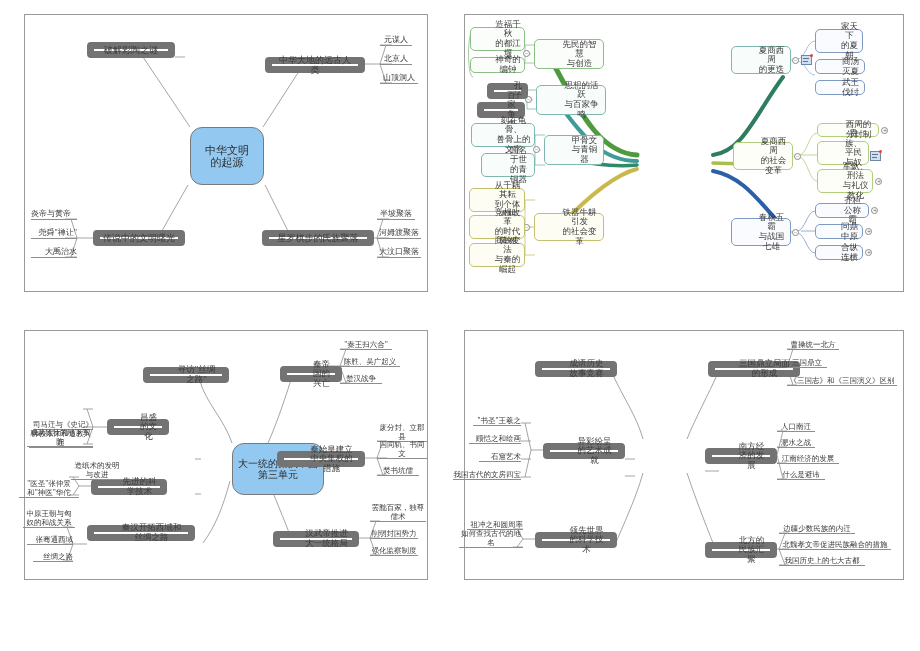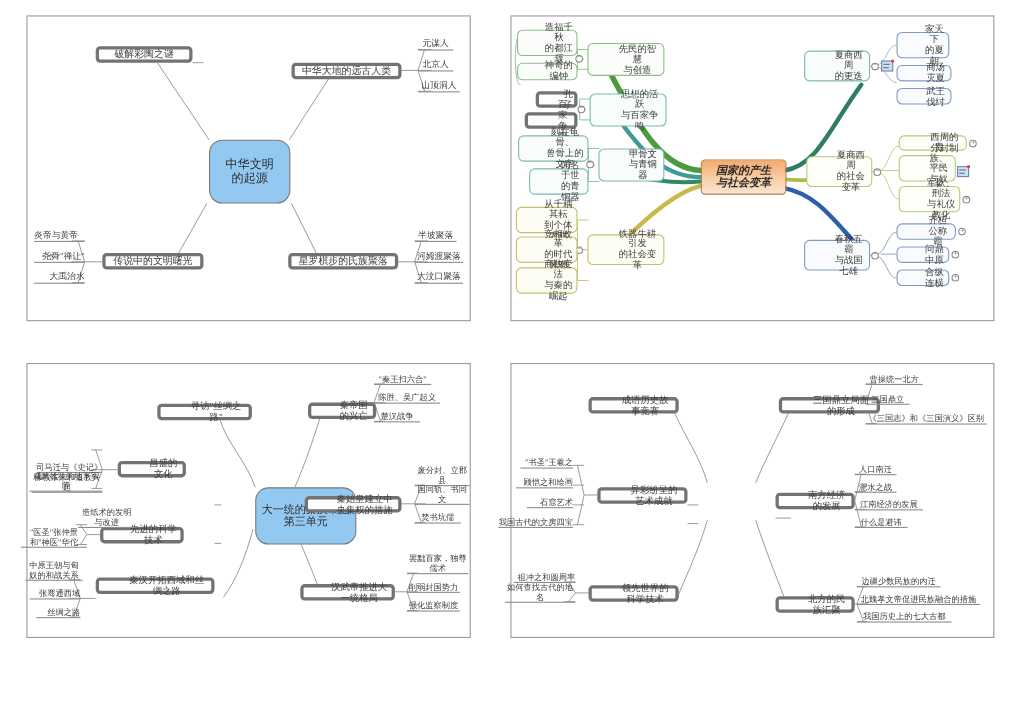--- a/index.html
+++ b/index.html
@@ -18,21 +18,21 @@
   
   .node{position:absolute;box-sizing:border-box;white-space:pre-line;text-align:center;
         line-height:1.12;letter-spacing:0px;}
   
   .center-blue{background:#93c9f0;border:1px solid #7a7a7a;border-radius:12px;
         display:flex;align-items:center;justify-content:center;color:#2b2b2b;}
   .center-orange{background:linear-gradient(180deg,#f6a96b 0%,#f8cfa8 55%,#fbe4cf 100%);
         border:1px solid #b57a49;border-radius:4px;display:flex;align-items:center;justify-content:center;
         color:#2b2b2b;font-style:italic;font-weight:bold;}
   
-  .box{border:3px solid #737373;border-radius:4px;background:#fdfdfd;
+  .box{border:7px solid #737373;border-radius:4px;background:#fdfdfd;
         display:flex;align-items:center;justify-content:center;padding:1px 3px;}
   .box-green{border:1px solid #8bbf86;border-radius:5px;background:#fafdf9;
         display:flex;align-items:center;justify-content:center;padding:1px 3px;}
   .box-teal{border:1px solid #7fb8ae;border-radius:5px;background:#f8fdfc;
         display:flex;align-items:center;justify-content:center;padding:1px 3px;}
   .box-olive{border:1px solid #c3c070;border-radius:5px;background:#fefdf4;
         display:flex;align-items:center;justify-content:center;padding:1px 3px;}
   .box-blue{border:1px solid #7f9bc4;border-radius:5px;background:#f9fbfe;
         display:flex;align-items:center;justify-content:center;padding:1px 3px;}
   .box-lime{border:1px solid #b3cc7d;border-radius:5px;background:#fcfef7;
@@ -84,21 +84,21 @@
     <div class="node center-blue" style="left:165px;top:112px;width:74px;height:58px;font-size:11px;">中华文明
 的起源</div>
 
     <div class="node box f9" style="left:62px;top:27px;width:88px;height:15px;">破解彩陶之谜</div>
 
     <div class="node box f9" style="left:240px;top:42px;width:100px;height:15px;">中华大地的远古人类</div>
     <div class="node ul f8" style="left:355px;top:19px;width:32px;height:12px;">元谋人</div>
     <div class="node ul f8" style="left:355px;top:38px;width:32px;height:12px;">北京人</div>
     <div class="node ul f8" style="left:355px;top:57px;width:38px;height:12px;">山顶洞人</div>
 
-    <div class="node box f9" style="left:237px;top:215px;width:100px;height:15px;">星罗棋步的氏族聚落</div>
+    <div class="node box f9" style="left:237px;top:215px;width:112px;height:15px;">星罗棋步的氏族聚落</div>
     <div class="node ul f8" style="left:352px;top:193px;width:38px;height:12px;">半坡聚落</div>
     <div class="node ul f8" style="left:352px;top:212px;width:44px;height:12px;">河姆渡聚落</div>
     <div class="node ul f8" style="left:352px;top:231px;width:44px;height:12px;">大汶口聚落</div>
 
     <div class="node box f9" style="left:68px;top:215px;width:92px;height:15px;">传说中的文明曙光</div>
     <div class="node ul-l f8" style="left:6px;top:193px;width:46px;height:12px;">炎帝与黄帝</div>
     <div class="node ul-r f8" style="left:6px;top:212px;width:46px;height:12px;">尧舜"禅让"</div>
     <div class="node ul-r f8" style="left:6px;top:231px;width:46px;height:12px;">大禹治水</div>
   </div>
 
@@ -132,22 +132,20 @@
         </g>
         <g fill="none" stroke="#b3cc7d" stroke-width="0.8">
           <path d="M352,118 C344,118 342,140 334,140 M352,140 L336,140 M352,166 C344,166 342,142 334,142 M334,141 L328,141"></path>
         </g>
         <g fill="none" stroke="#7f9bc4" stroke-width="0.8">
           <path d="M350,196 C342,196 340,216 332,216 M350,216 L336,216 M350,238 C342,238 340,218 332,218 M332,217 L326,217"></path>
         </g>
       </svg>
     </div>
 
-    <div class="node center-orange" style="left:172px;top:130px;width:78px;height:32px;font-size:10px;">国家的产生
-与社会变革</div>
     <div class="note-icon" style="left:291px;top:144px;">
       <span class="note-dot"></span>
     </div>
 
     <div class="node box-green f85" style="left:69px;top:24px;width:70px;height:30px;">先民的智慧
 与创造</div>
     <div class="toggle" style="left:58px;top:35px;">−</div>
     <div class="node box-green f85" style="left:5px;top:12px;width:55px;height:24px;">造福千秋
 的都江堰</div>
     <div class="node box-green f85" style="left:5px;top:42px;width:55px;height:16px;">神奇的编钟</div>

